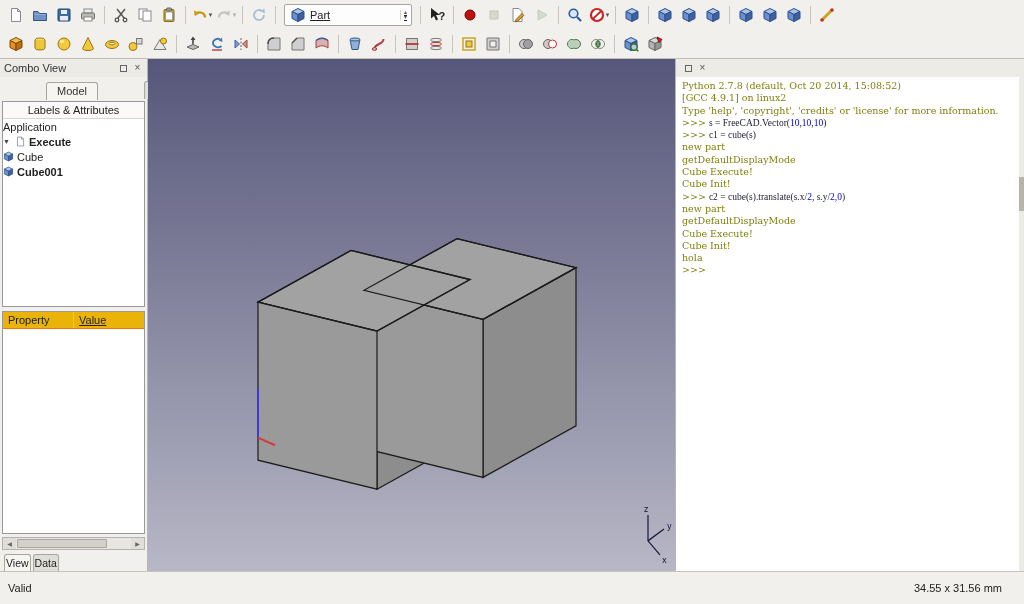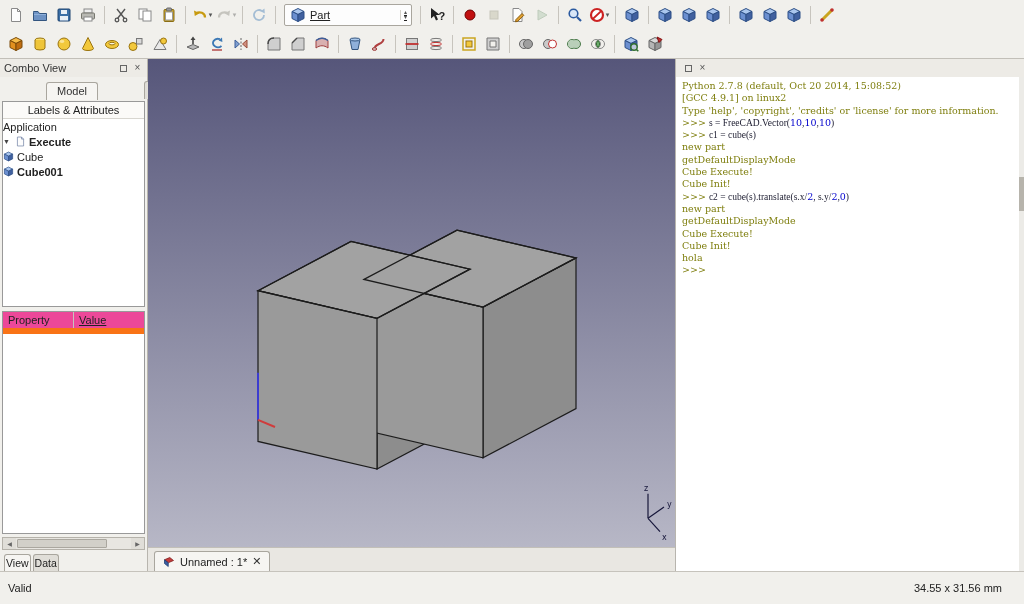--- a/index.html
+++ b/index.html
@@ -49,21 +49,21 @@
     background:#e0ded8; border-radius:3px 3px 0 0; margin-right:2px; font-size:11px; color:#333;margin-left:44px; }
   .ctab.active { background:#f6f5f2; position:relative; top:1px; }
   .tree-box { margin:2px; border:1px solid #999; background:#fff; height:206px; overflow:hidden; }
   .tree-head { padding:2px 4px; border-bottom:1px solid #d8d6d0; background:#fbfaf8; color:#222;text-align:center; }
   .tree-row { display:flex; align-items:center; height:15px; gap:3px; }
   .tree-row .expander { font-size:7px; color:#444; width:9px; }
   .tree-row.child { }
   .bold { font-weight:bold; }
   .prop-box { margin:2px; border:1px solid #999; background:#fff; flex:1; min-height:0;
     display:flex; flex-direction:column; }
-  .prop-head { display:flex; border-bottom:6px solid #f97316; background:#ec4899; flex:0 0 auto; }
+  .prop-head { display:flex; border-bottom:1px solid #f97316; background:#eab308; flex:0 0 auto; }
   .prop-head .pc { flex:1; padding:2px 5px; border-right:1px solid #c6c4be; color:#222; }
   .prop-head .pc:last-child { border-right:none;text-decoration:underline; }
   .hscroll { height:13px; margin:1px 2px; display:flex; align-items:stretch;
     border:1px solid #b5b2aa; background:#e8e6e1; }
   .hs-arrow { width:13px; display:flex; align-items:center; justify-content:center;
     font-size:6px; color:#666; background:#e0ded8; }
   .hs-track { flex:1; position:relative; }
   .hs-thumb { position:absolute; left:1px; top:1px; bottom:1px; width:78%;
     background:#d2d0c9; border:1px solid #aaa79f; border-radius:1px; }
   .vd-tabs { display:flex; align-items:flex-end; height:20px; padding-left:4px; flex:0 0 auto; }
@@ -90,21 +90,21 @@
   .doctab .closex { font-weight:bold; color:#333; font-size:11px; }
 
   
   .right-panel { width:349px; flex:0 0 auto; background:#fff; border-left:1px solid #b8b5ae;
     display:flex; flex-direction:column; position:relative; }
   .console { flex:1; padding:3px 6px; overflow:hidden; background:#fff;
     font-family:"DejaVu Serif","Liberation Serif",serif; font-size:9.5px; line-height:12.3px;
     white-space:pre; cursor:text; }
   .c-msg  { color:var(--console-msg,#7f7f0f); }
   .c-code { color:var(--console-code,#1c1c30);font-family:Liberation Serif, serif; }
-  .c-num  { color:var(--console-num,#0000cd); }
+  .c-num  { color:var(--console-num,#0000cd);font-family:Liberation Serif, serif; }
   .vscroll { position:absolute; right:0; top:18px; bottom:0; width:5px; background:#ecebe7; }
   .vs-thumb { position:absolute; right:0; top:100px; height:34px; width:5px; background:#b7b4ac; }
 
   
   .statusbar { flex:0 0 auto; height:22px; background:#f1f0ec; border-top:1px solid #c6c3bc;
     display:flex; align-items:center; padding:16px 8px; position:relative; }
   .sb-right { position:absolute; right:22px; }
 </style>
 </head>
 <body>
@@ -665,32 +665,20 @@
           <g>
             <line x1="500" y1="448" x2="500" y2="424" stroke="#16163a" stroke-width="1.2"></line>
             <line x1="500" y1="448" x2="516" y2="437" stroke="#16163a" stroke-width="1.2"></line>
             <line x1="500" y1="448" x2="512" y2="461" stroke="#16163a" stroke-width="1.2"></line>
             <text class="axis-label" x="496" y="421">z</text>
             <text class="axis-label" x="519" y="437">y</text>
             <text class="axis-label" x="514" y="469">x</text>
           </g>
         </svg>
       </div>
-      <div class="doc-tabbar">
-        <span class="doctab">
-          <span class="ticon">
-            <svg width="12" height="12" viewBox="0 0 16 16">
-                <polygon points="2,5 9,2 14,6 7,9" fill="#c43c3c" stroke="#7a1a1a"></polygon>
-                <polygon points="2,5 7,9 7,14 2,10" fill="#3c5fa0" stroke="#1c3a70"></polygon>
-              </svg>
-          </span>
-          <span>Unnamed : 1*</span>
-          <span class="closex">✕</span>
-        </span>
-      </div>
     </div>
 
     <div class="right-panel">
       <div class="panel-header">
         <span class="ph-ico">
             <span class="ph-float"></span>
           </span>
         <span class="ph-ico">×</span>
       </div>
       <div class="console" id="console-lines"><div><span class="c-msg">Python 2.7.8 (default, Oct 20 2014, 15:08:52)</span></div><div><span class="c-msg">[GCC 4.9.1] on linux2</span></div><div><span class="c-msg">Type 'help', 'copyright', 'credits' or 'license' for more information.</span></div><div><span class="c-msg">&gt;&gt;&gt; </span><span class="c-code">s = FreeCAD.Vector(</span><span class="c-num">10</span><span class="c-code">,</span><span class="c-num">10</span><span class="c-code">,</span><span class="c-num">10</span><span class="c-code">)</span></div><div><span class="c-msg">&gt;&gt;&gt; </span><span class="c-code">c1 = cube(s)</span></div><div><span class="c-msg">new part</span></div><div><span class="c-msg">getDefaultDisplayMode</span></div><div><span class="c-msg">Cube Execute!</span></div><div><span class="c-msg">Cube Init!</span></div><div><span class="c-msg">&gt;&gt;&gt; </span><span class="c-code">c2 = cube(s).translate(s.x/</span><span class="c-num">2</span><span class="c-code">, s.y/</span><span class="c-num">2</span><span class="c-code">,</span><span class="c-num">0</span><span class="c-code">)</span></div><div><span class="c-msg">new part</span></div><div><span class="c-msg">getDefaultDisplayMode</span></div><div><span class="c-msg">Cube Execute!</span></div><div><span class="c-msg">Cube Init!</span></div><div><span class="c-msg">hola</span></div><div><span class="c-msg">&gt;&gt;&gt;</span></div></div>

